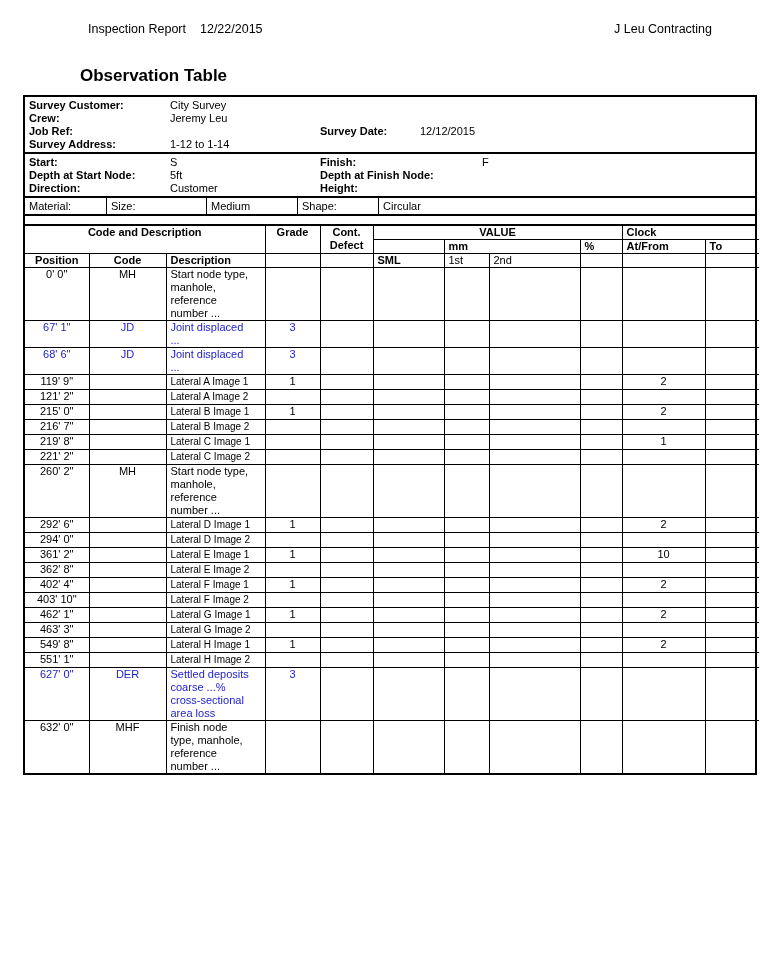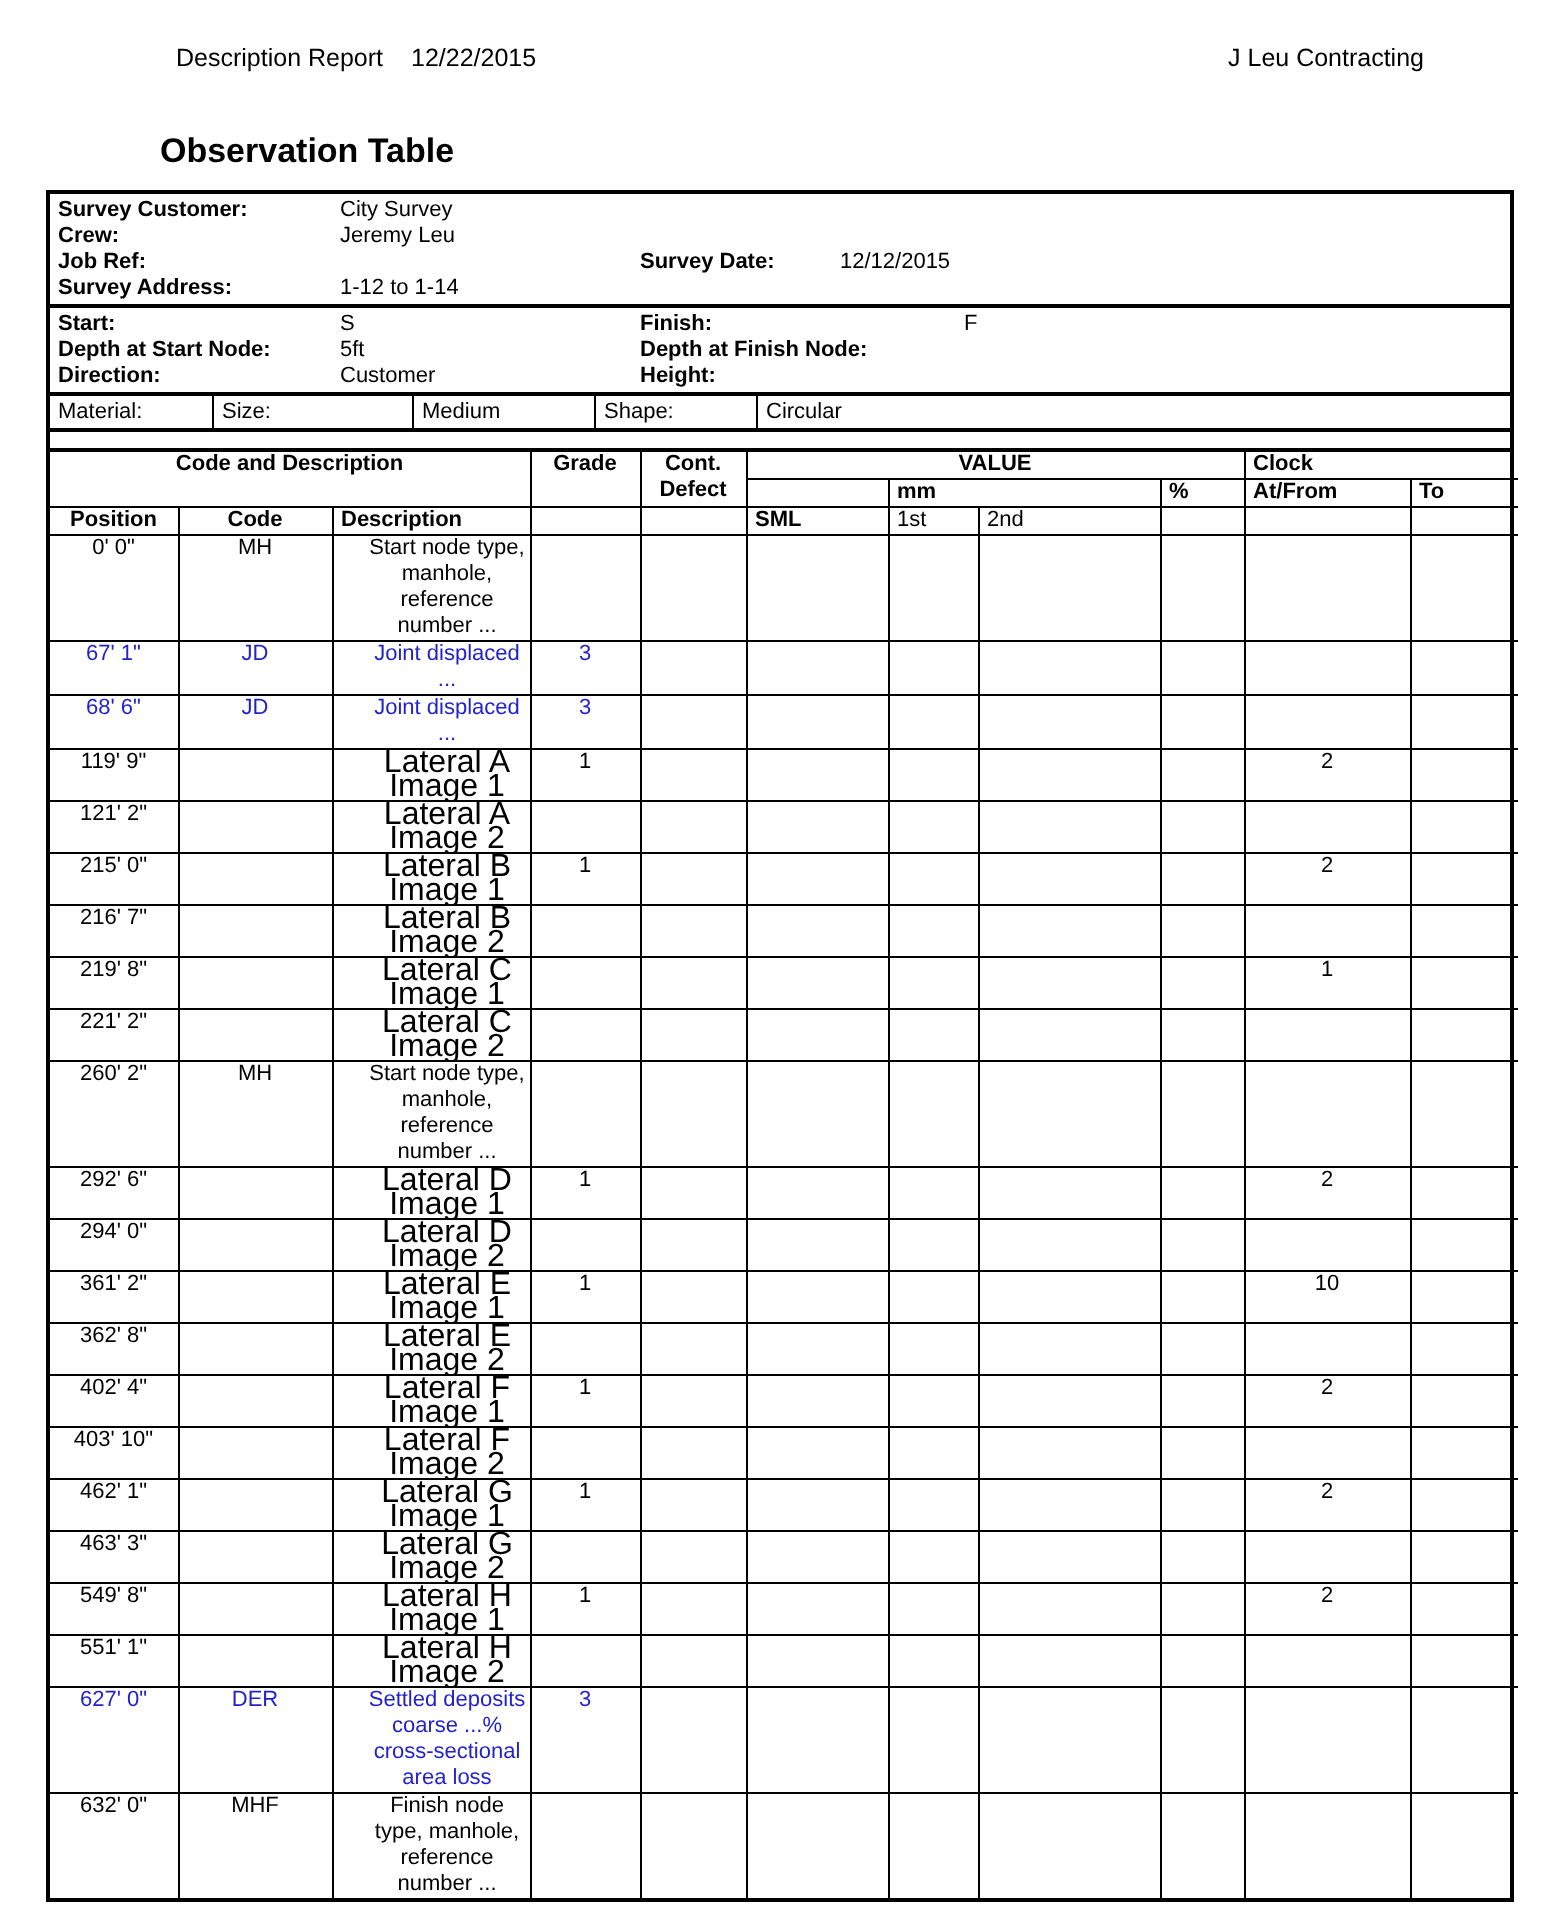--- a/index.html
+++ b/index.html
@@ -51,32 +51,32 @@
     font-size:11px; line-height:13px; padding:0; overflow:hidden;
   }
   table.obs tr td:first-child { border-left:none; }
   table.obs tr td:last-child { border-right:none; }
   table.obs thead tr:first-child td { border-top:none; }
   table.obs tbody tr:last-child td { border-bottom:none; }
   table.obs thead td { font-weight:bold; height:13px; }
   table.obs td.c { text-align:center; }
   table.obs td.l { text-align:left; padding-left:4px; }
   table.obs td.normal { font-weight:normal; }
-  table.obs tbody td.desc { padding-left:16px; white-space:pre-line;text-align:center; }
+  table.obs tbody td.desc { padding-left:4px; white-space:pre-line; }
   table.obs tbody tr.lateral td { height:13px; }
-  table.obs tbody tr.lateral td.desc { font-size:16px; line-height:12px; padding-top:1px; }
+  table.obs tbody tr.lateral td.desc { font-size:10px; line-height:12px; padding-top:1px; }
   table.obs tbody tr.defect td { height:25px; }
   table.obs tbody tr.node td, table.obs tbody tr.defect4 td { height:51px; }
 </style>
 </head>
 <body>
 
 <div class="top-line">
   <div class="top-left">
-    <span>Description Report</span><span>12/22/2015</span>
+    <span>Inspection Report</span><span>12/22/2015</span>
   </div>
   <div>J Leu Contracting</div>
 </div>
 
 <div class="page-title">Observation Table</div>
 
 <div class="box">
 
   <div class="info-block b1">
     <div class="info-row">

